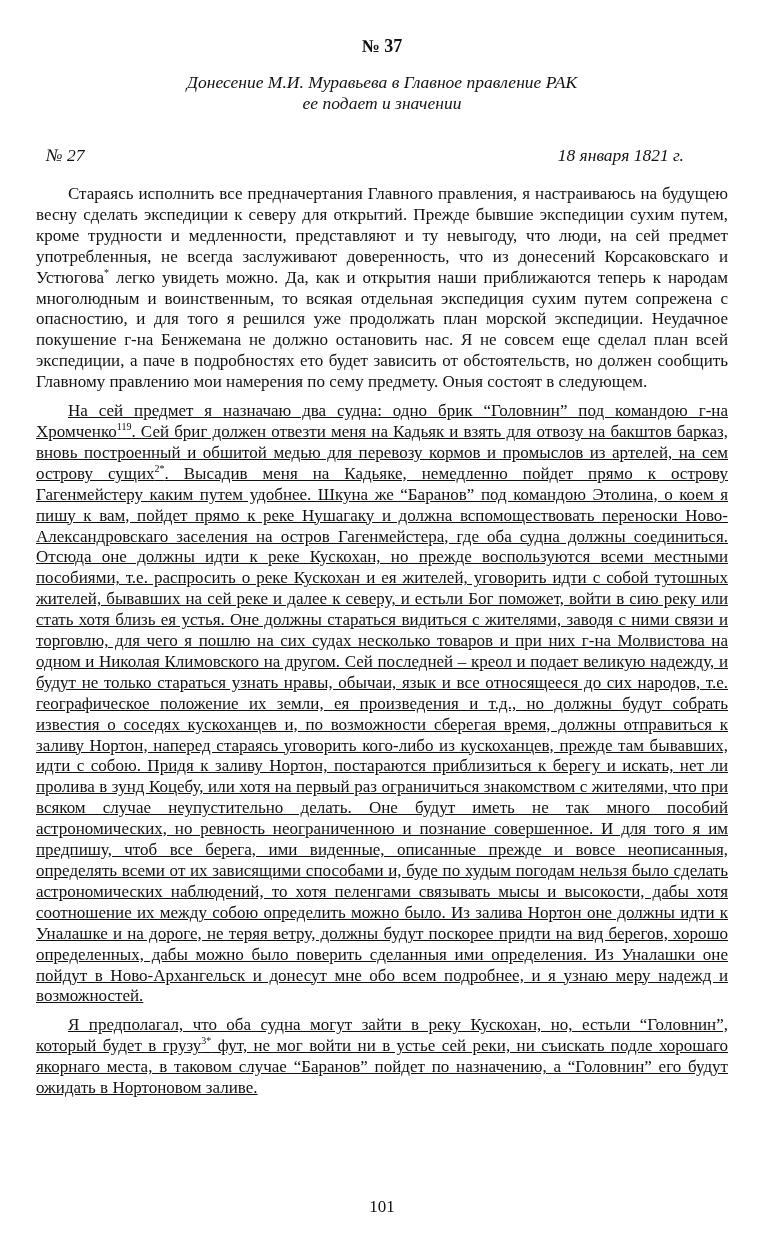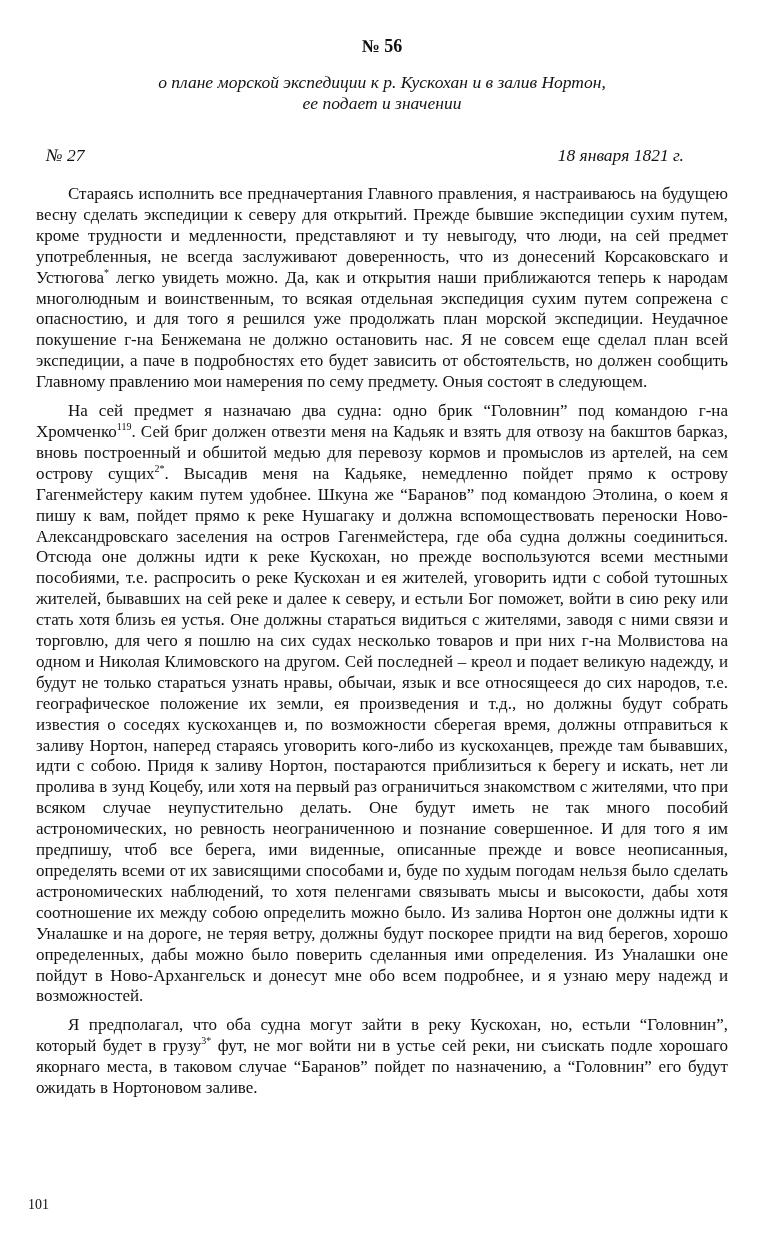--- a/index.html
+++ b/index.html
@@ -9,32 +9,32 @@
   .doc-number { position: absolute; top: 36px; left: 0; width: 708px; text-align: center;
                 font-weight: bold; font-size: 18px; }
   .doc-title { position: absolute; top: 72px; left: 0; width: 708px; text-align: center;
                font-style: italic; font-size: 17.5px; line-height: 21px; }
   .meta-row { position: absolute; top: 145px; left: 6px; width: 666px; font-style: italic; font-size: 17.5px; }
   .meta-row .num { position: absolute; left: 12px; }
   .meta-row .date { position: absolute; right: 16px; }
   .body { position: absolute; top: 176px; left: 0; width: 708px; font-size: 17px; line-height: 20.9px;
           text-align: justify; hyphens: manual; }
   .body p { margin: 8px; text-indent: 32px; }
-  .body p + p { margin-top: 2px; }
+  .body p + p { margin-top: 2px; text-decoration: underline; }
   sup { font-size: 10px; line-height: 0; }
-  .page-number { position: absolute; top: 1197px; left: 0; width: 708px; font-size: 14px; }
+  .page-number { position: absolute; top: 1197px; left: 0; width: 708px; text-align: center; font-size: 17px; }
 </style>
 </head>
 <body>
 
 <div class="page">
-  <div class="doc-number">№ 56</div>
+  <div class="doc-number">№ 37</div>
 
   <div class="doc-title">
-    <div>о плане морской экспедиции к р. Кускохан и в залив Нортон,</div>
+    <div>Донесение М.И. Муравьева в Главное правление РАК</div>
     <div>ее подает и значении</div>
   </div>
 
   <div class="meta-row">
     <span class="num">№ 27</span>
     <span class="date">18 января 1821 г.</span>
   </div>
 
   <div class="body">
     <p><span>Стараясь исполнить все предначертания Главного правления, я настраиваюсь на будущею весну сделать экспедиции к северу для открытий. Прежде бывшие экспедиции сухим путем, кроме трудности и медленности, представляют и ту невыгоду, что люди, на сей предмет употребленныя, не всегда заслуживают доверенность, что из донесений Корсаковскаго и Устюгова</span><sup>*</sup><span> легко увидеть можно. Да, как и открытия наши приближаются теперь к народам многолюдным и воинственным, то всякая отдельная экспедиция сухим путем сопрежена с опасностию, и для того я решился уже продолжать план морской экспедиции. Неудачное покушение г-на Бенжемана не должно остановить нас. Я не совсем еще сделал план всей экспедиции, а паче в подробностях ето будет зависить от обстоятельств, но должен сообщить Главному правлению мои намерения по сему предмету. Оныя состоят в следующем.</span></p>

